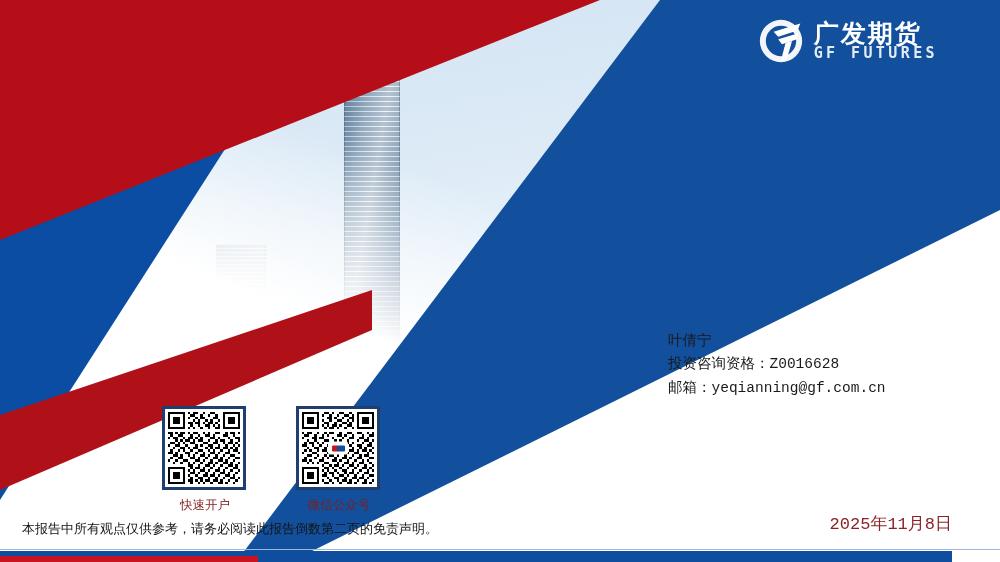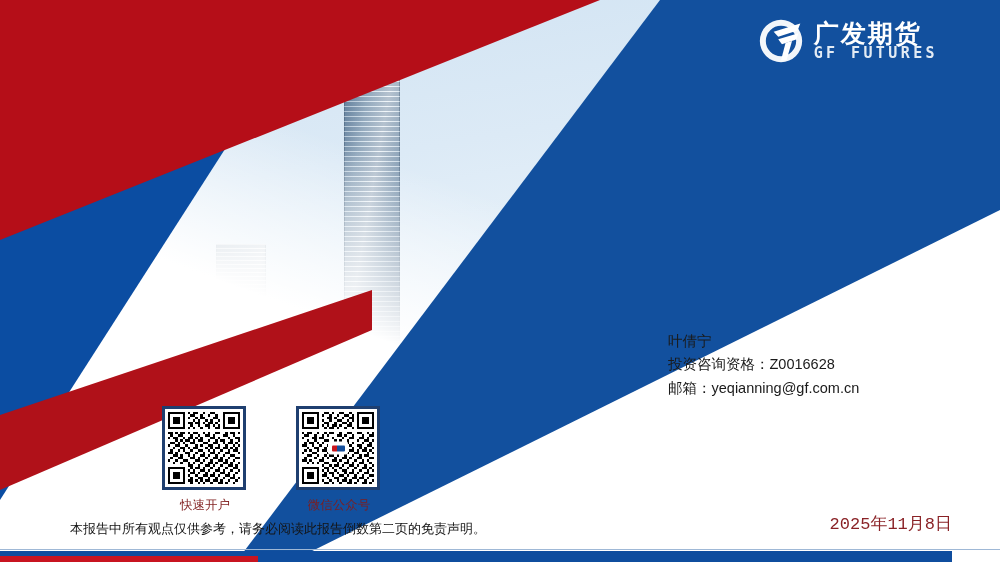--- a/index.html
+++ b/index.html
@@ -178,21 +178,21 @@
     font-family: "DejaVu Sans", "Liberation Sans", sans-serif;
     white-space: nowrap;
   }
   .author-block {
     position: absolute;
     left: 668px;
     top: 330px;
     color: #1a1a1a;
     font-size: 14.5px;
     line-height: 1.62;
-    font-family: Liberation Sans, sans-serif;
+    font-family: Liberation Mono, monospace;
     white-space: nowrap;
   }
 
   
   .qr-wrap {
     position: absolute;
     top: 406px;
     width: 86px;
   }
   .qr-wrap.qr1 { left: 162px; }
@@ -235,21 +235,20 @@
 
   
   .disclaimer {
     position: absolute;
     left: 22px;
     top: 520px;
     font-size: 13px;
     color: #141414;
     font-family: "DejaVu Sans", "Liberation Sans", sans-serif;
     white-space: nowrap;
-    margin-left: 48px;
   }
   .date {
     position: absolute;
     right: 48px;
     top: 512px;
     font-size: 17px;
     color: #8a2226;
     font-family: Liberation Mono, monospace;
     white-space: nowrap;
   }

